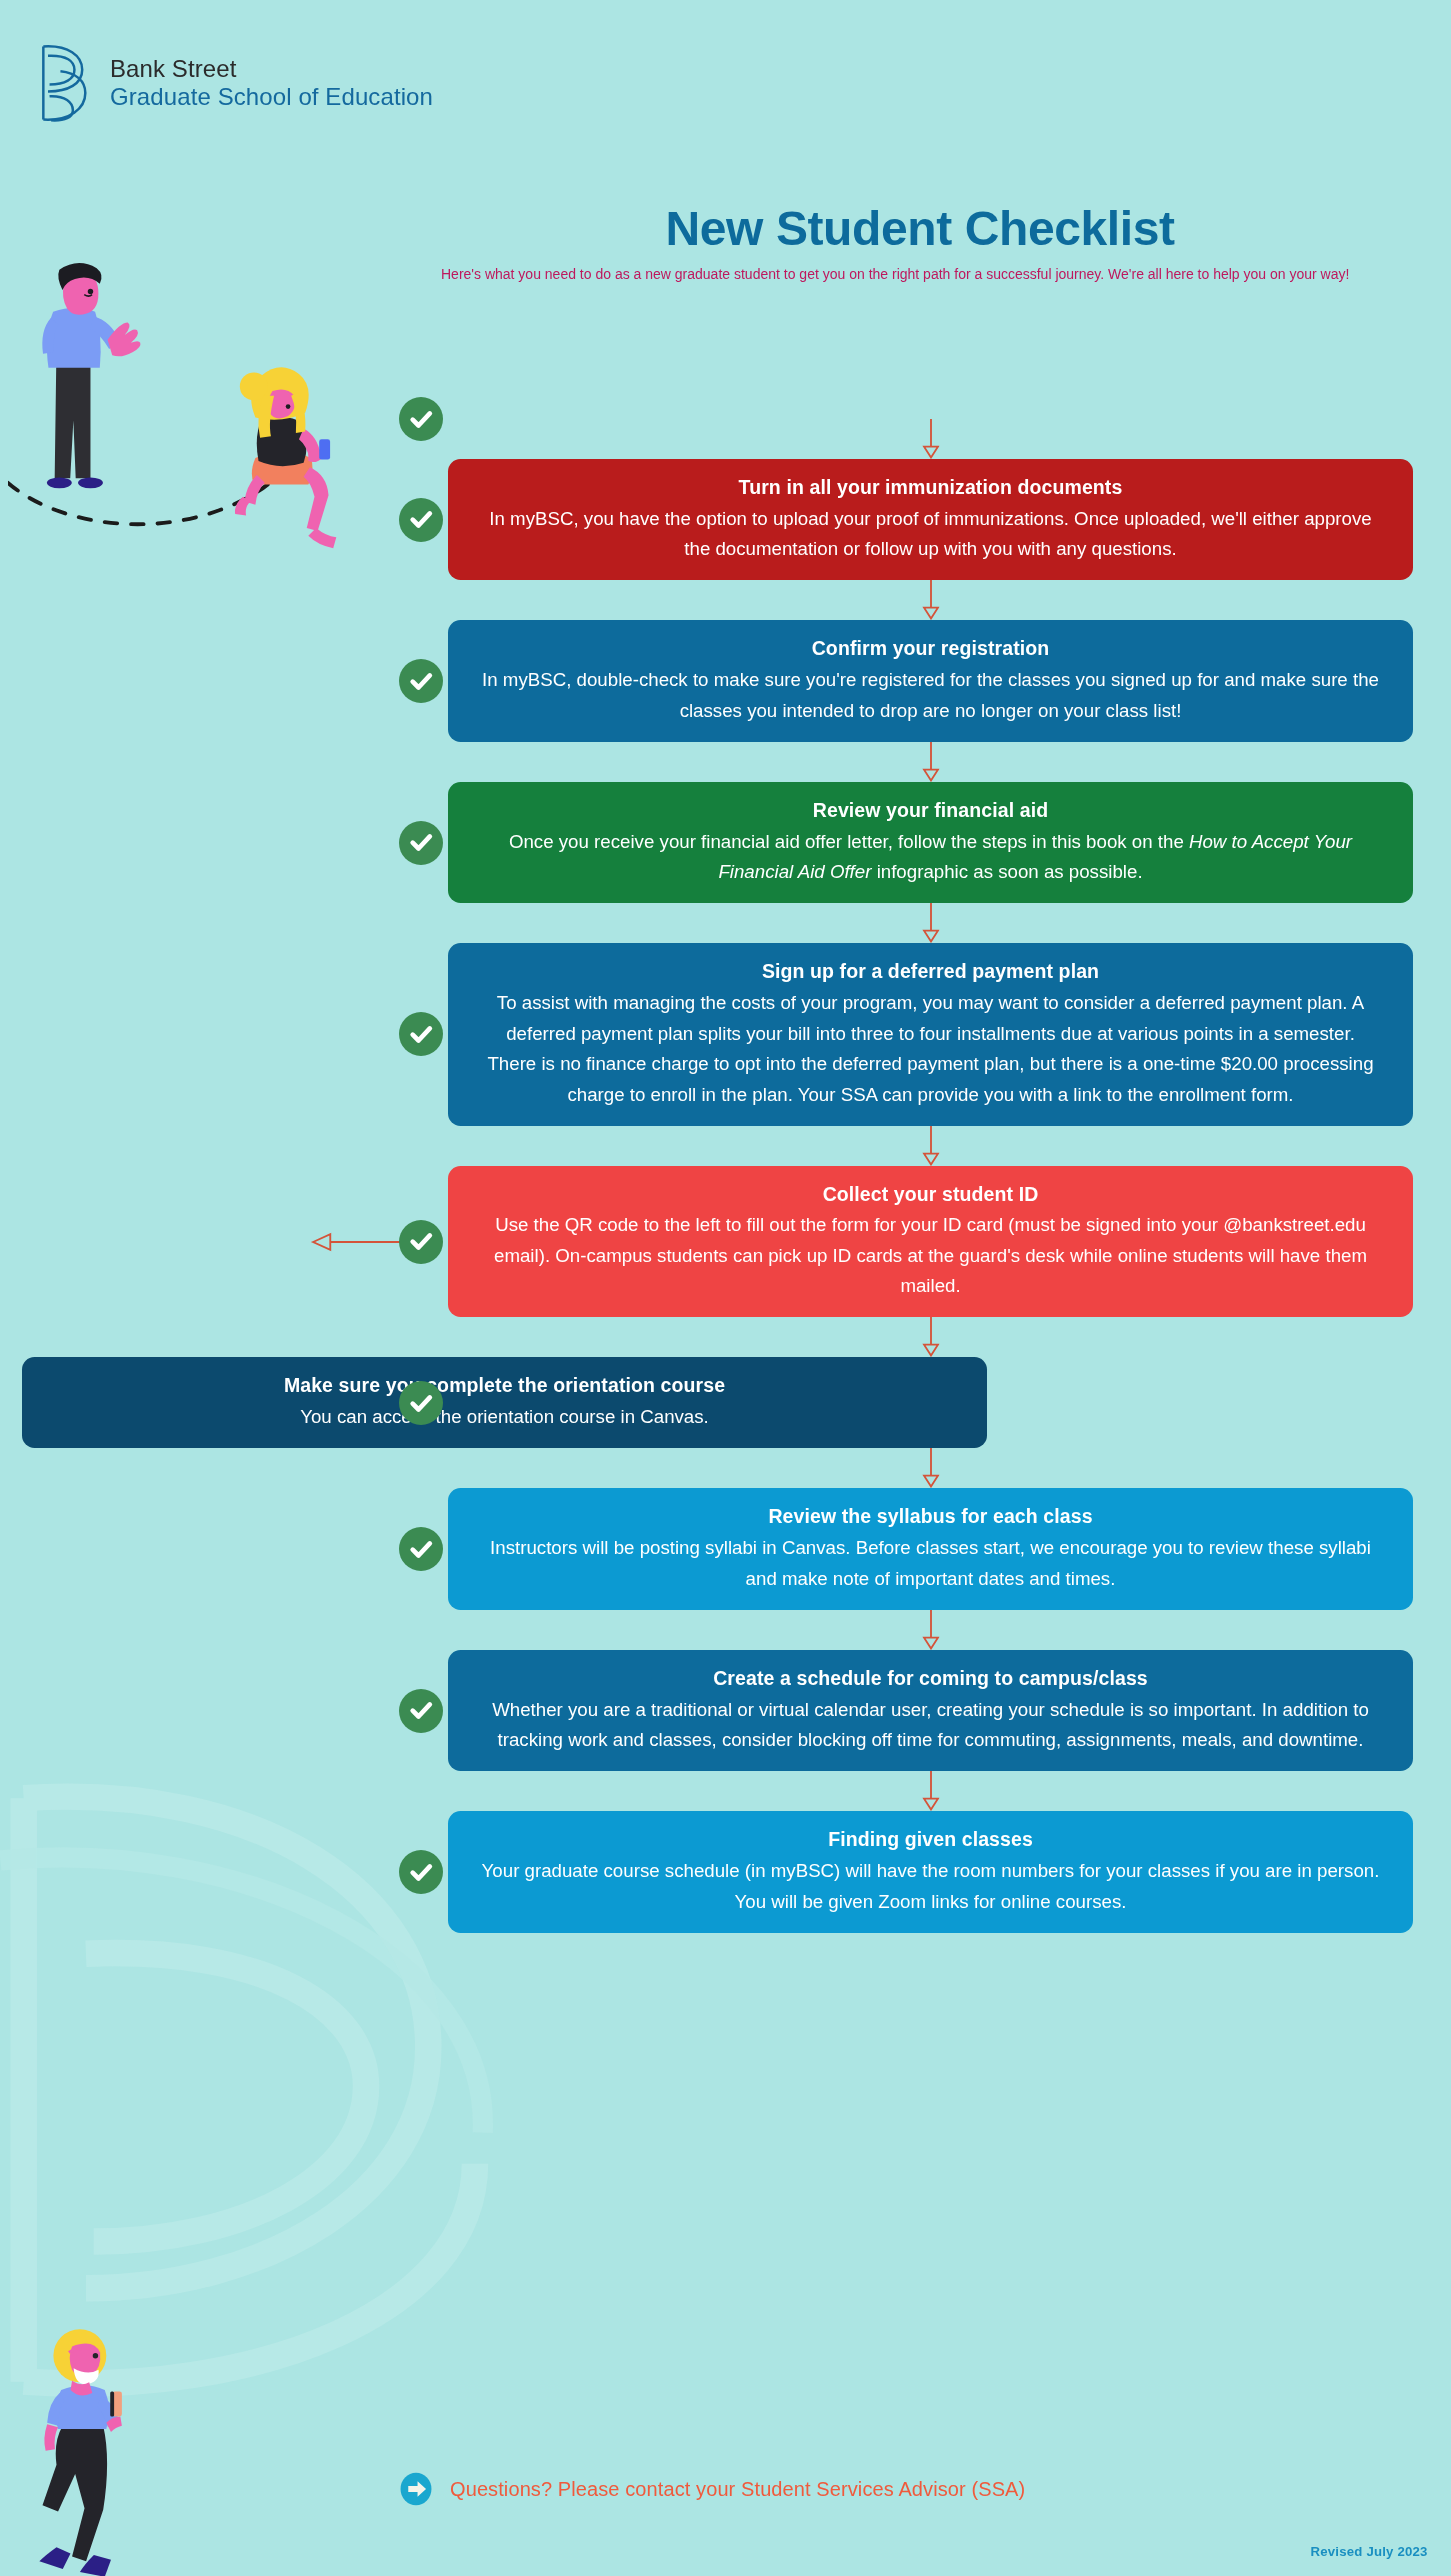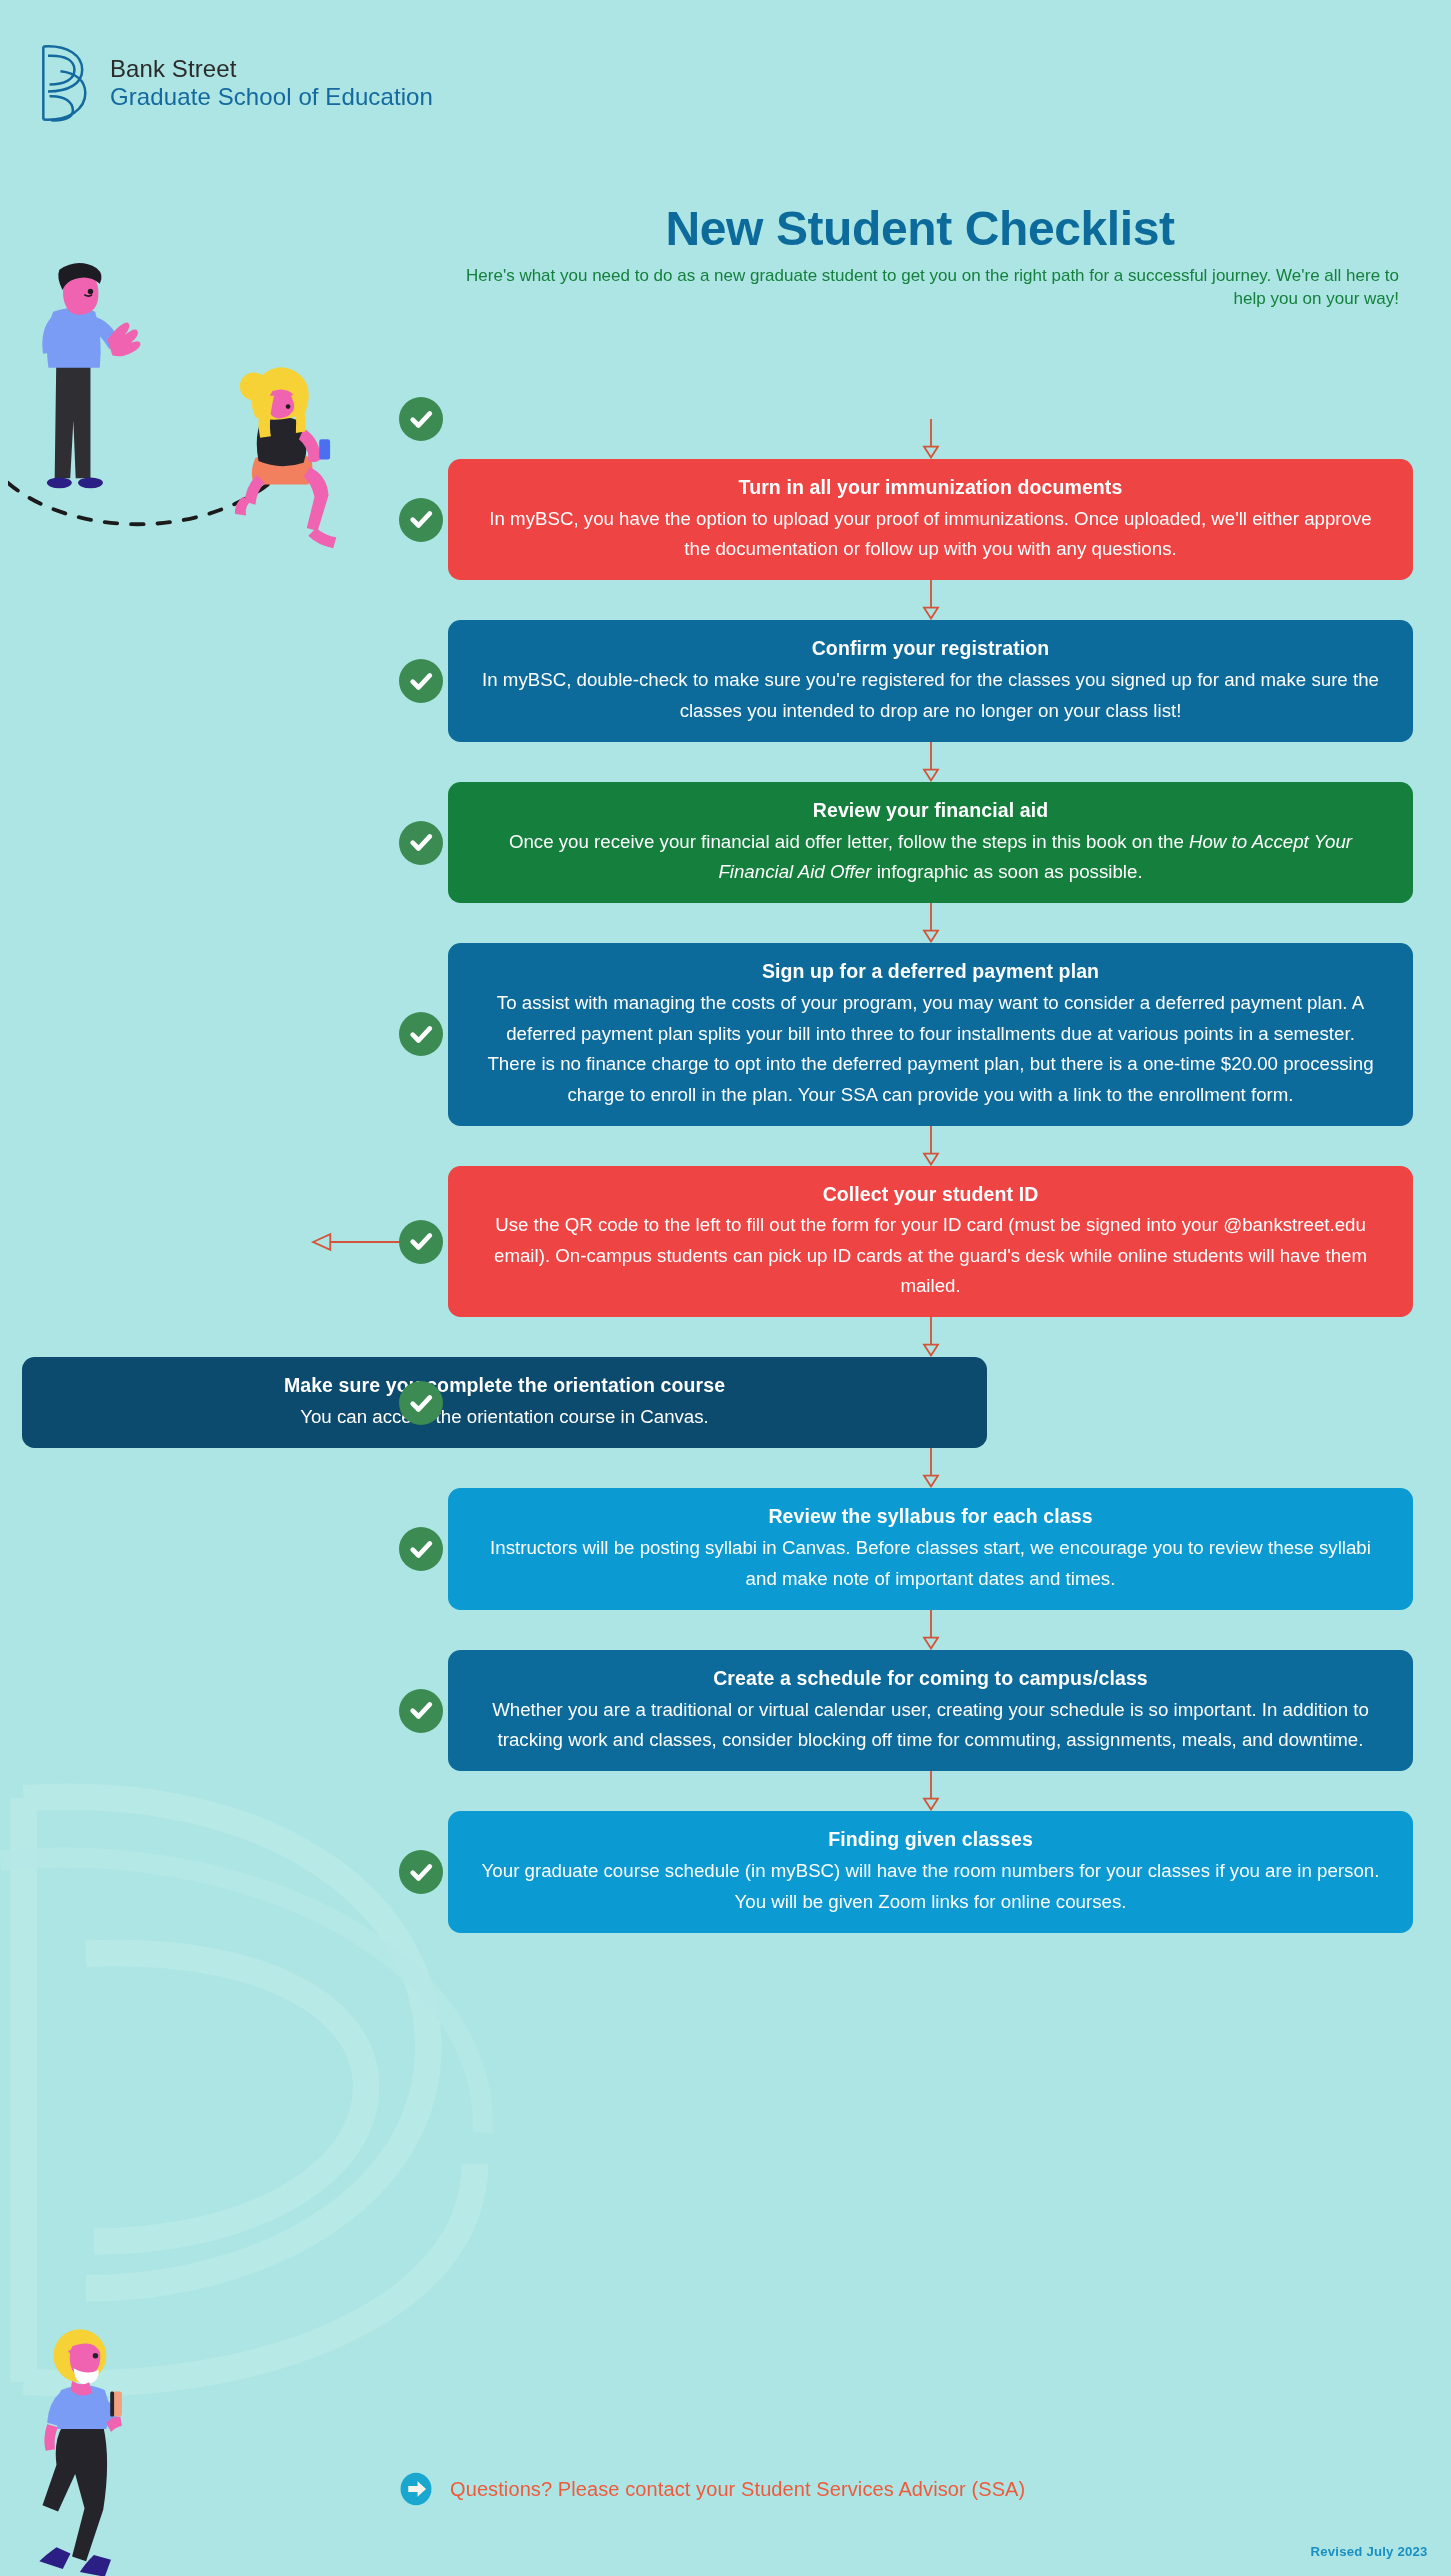--- a/index.html
+++ b/index.html
@@ -19,21 +19,21 @@
   .logo-lines{display:flex;flex-direction:column;line-height:1.18;}
   #logo-line1{font-size:24px;color:#2b2b2b;letter-spacing:0.1px;}
   #logo-line2{font-size:24px;color:#14699e;letter-spacing:0.1px;}
 
   
   #header{position:absolute;left:441px;top:201px;width:958px;}
   #page-title{
     font-size:48px;font-weight:bold;color:#0d6b9c;
     letter-spacing:-0.4px;margin:0 0 9.3px 0;text-align:center;
   }
-  #intro{font-size:17px;color:#15803d;line-height:1.34;text-align:right;margin:0;}
+  #intro{font-size:14px;color:#be185d;line-height:1.34;text-align:left;margin:0;}
 
   
   .illus{position:absolute;pointer-events:none;}
   #illus-top{left:7.8px;top:226px;width:389px;height:327px;}
   #illus-bottom{left:7.8px;top:2281px;width:234px;height:295px;}
 
   
   #checklist{position:absolute;left:0;top:419px;width:1451px;}
   .step{position:relative;margin-bottom:0;}
   .step-row{position:relative;display:block;}
@@ -166,21 +166,21 @@
         <path d="M3 36 L21 36 L12 50 Z" fill="none" stroke="#d4543a" stroke-width="2.4"></path>
       </svg>
     </div>
     <div class="step">
       <div class="step-row">
         <div class="check" style="background: rgb(59, 139, 82);">
           <svg viewBox="0 0 34 34">
             <path d="M6 17.5 L13.5 25 L28 9.5" stroke="#ffffff" stroke-width="6" stroke-linecap="round" stroke-linejoin="round" fill="none"></path>
           </svg>
         </div>
-        <div class="card light" style="background: #ef4444;">
+        <div class="card light" style="background: #b91c1c;">
           <div class="card-title">Turn in all your immunization documents</div>
           <div class="card-body">In myBSC, you have the option to upload your proof of immunizations. Once uploaded, we'll either approve the documentation or follow up with you with any questions.</div>
         </div>
       </div>
     </div>
     <div class="connector">
       <svg width="18.7" height="40" viewBox="0 0 24 52">
         <line x1="12" y1="0" x2="12" y2="36" stroke="#d4543a" stroke-width="2.4"></line>
         <path d="M3 36 L21 36 L12 50 Z" fill="none" stroke="#d4543a" stroke-width="2.4"></path>
       </svg>

